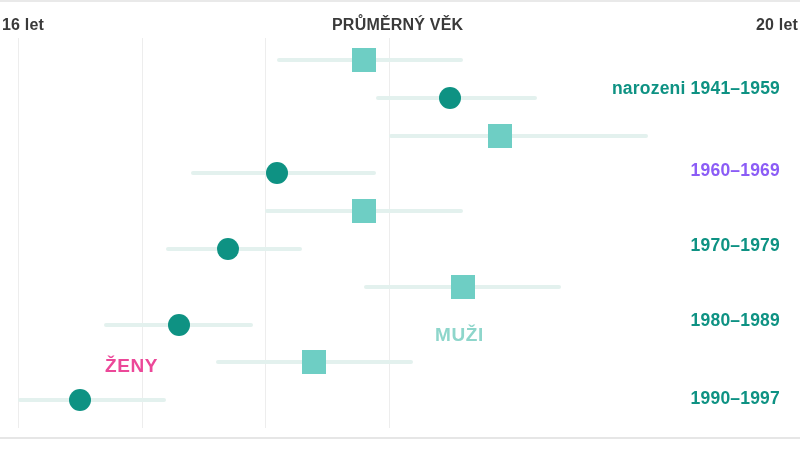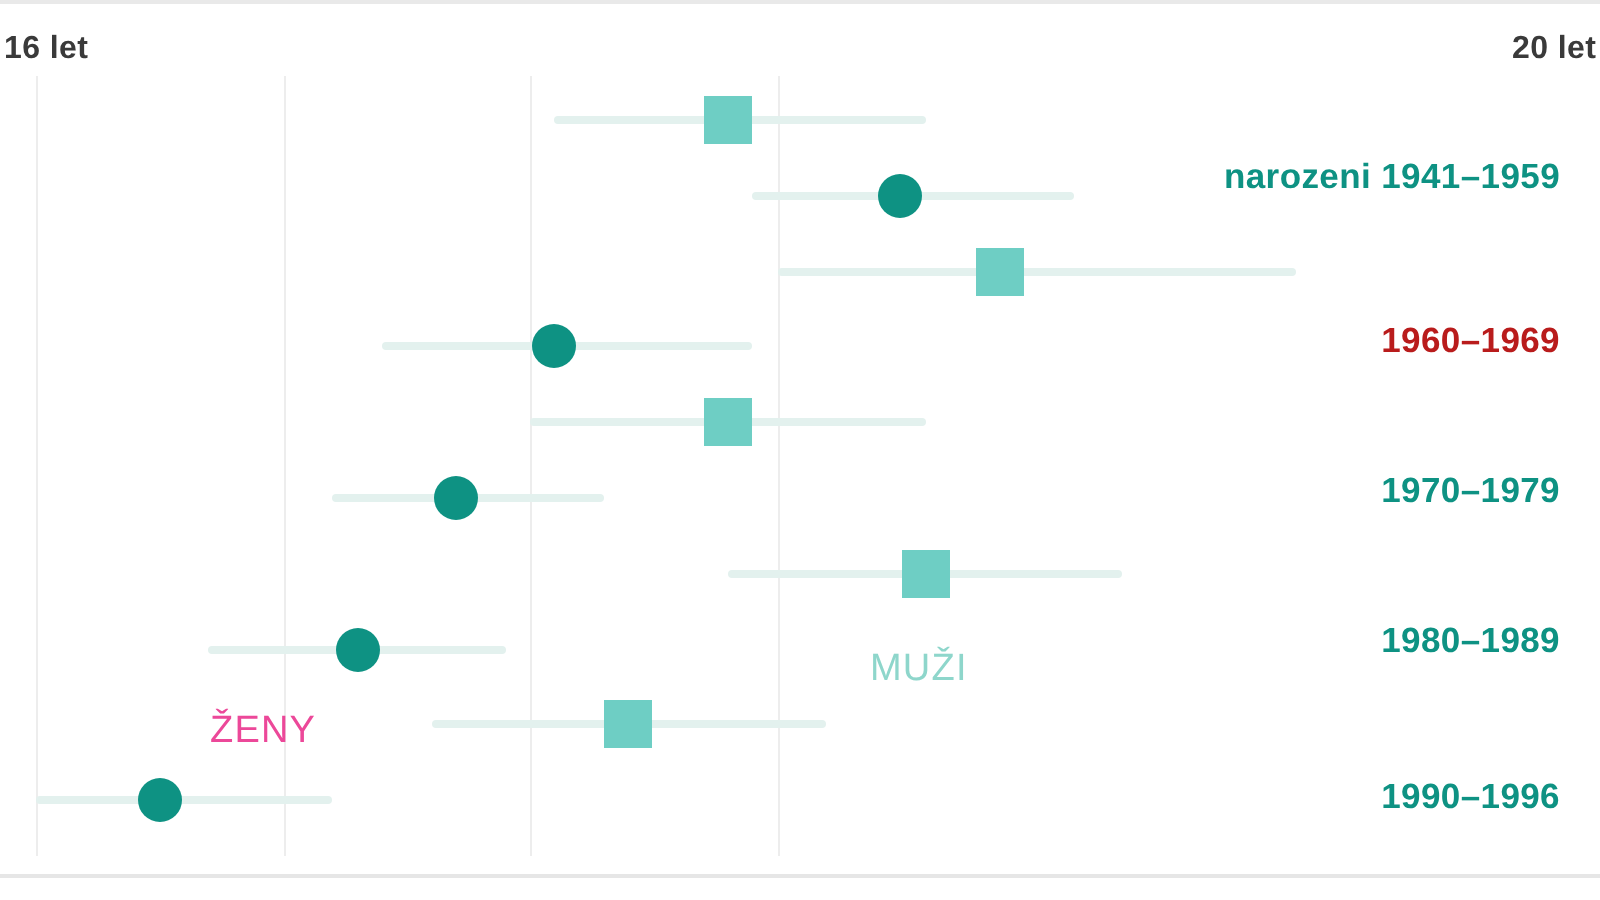--- a/index.html
+++ b/index.html
@@ -86,34 +86,35 @@
     position: absolute;
     right: 20px;
     font-size: 17.5px;
     font-weight: bold;
     white-space: nowrap;
     letter-spacing: 0.2px;
   }
   .series-label {
     position: absolute;
     font-size: 19px;
-    font-weight: normal;
+    font-weight: bold;
     letter-spacing: 0.6px;
     white-space: nowrap;
   }
 </style>
 </head>
 <body>
 
 <div id="chart-root">
 
   <div class="top-rule"></div>
 
   <div class="axis-label left">16 let</div>
 
+  <div class="axis-label center">PRŮMĚRNÝ VĚK</div>
 
   <div class="axis-label right">20 let</div>
 
   <div class="plot" id="plot-area">
     <div id="gridlines">
         <div class="gridline" style="left: 18px;"></div>
         <div class="gridline" style="left: 141.5px;"></div>
         <div class="gridline" style="left: 265px;"></div>
         <div class="gridline" style="left: 388.5px;"></div>
       </div>
@@ -156,24 +157,24 @@
         </div>
         <div class="row" style="top: 362.2px;">
           <div class="whisker" style="left: 18px; width: 148.2px; background: rgb(227, 241, 238);"></div>
           <div class="marker circle" style="left: 79.75px; background: rgb(14, 146, 131);"></div>
         </div>
       </div>
   </div>
 
   <div id="cohort-labels">
       <div class="cohort-label" style="top: 78px; color: rgb(14, 146, 131);">narozeni 1941–1959</div>
-      <div class="cohort-label" style="top: 160px; color: #b91c1c;">1960–1969</div>
+      <div class="cohort-label" style="top: 160px; color: #8b5cf6;">1960–1969</div>
       <div class="cohort-label" style="top: 235px; color: rgb(14, 146, 131); text-align: center;">1970–1979</div>
       <div class="cohort-label" style="top: 310px; color: rgb(14, 146, 131);">1980–1989</div>
-      <div class="cohort-label" style="top: 388px; color: rgb(14, 146, 131);">1990–1996</div>
+      <div class="cohort-label" style="top: 388px; color: rgb(14, 146, 131);">1990–1997</div>
     </div>
 
   <div class="series-label" id="label-zeny" style="left: 105px; top: 355px; color: #ec4899;">ŽENY</div>
 
   <div class="series-label" id="label-muzi" style="left: 435px; top: 324px; color: rgb(142, 214, 203);">MUŽI</div>
 
   <div class="bottom-rule"></div>
 </div>
 
 </body></html>

